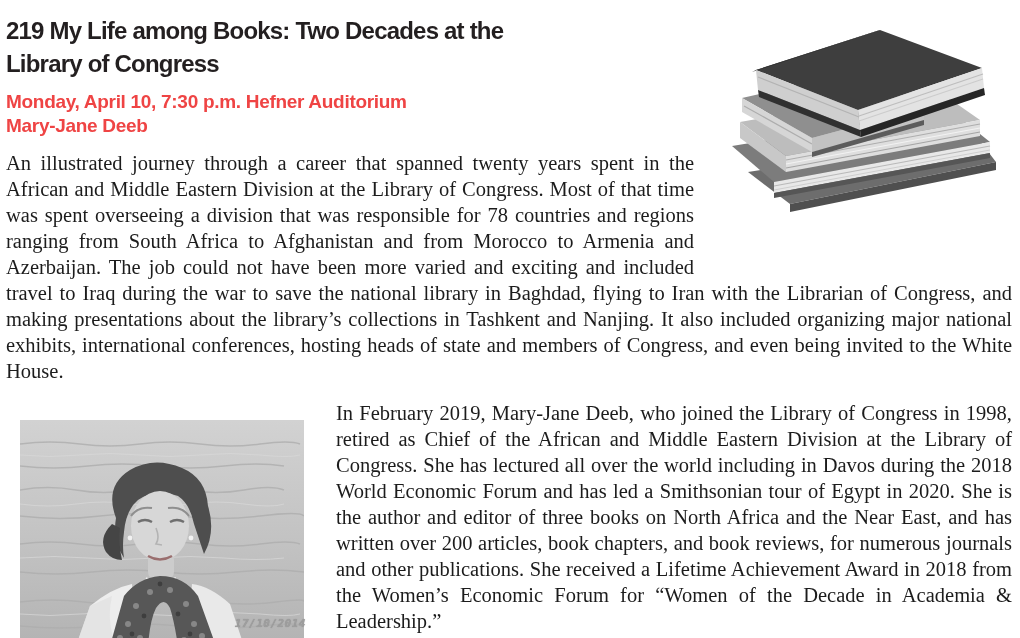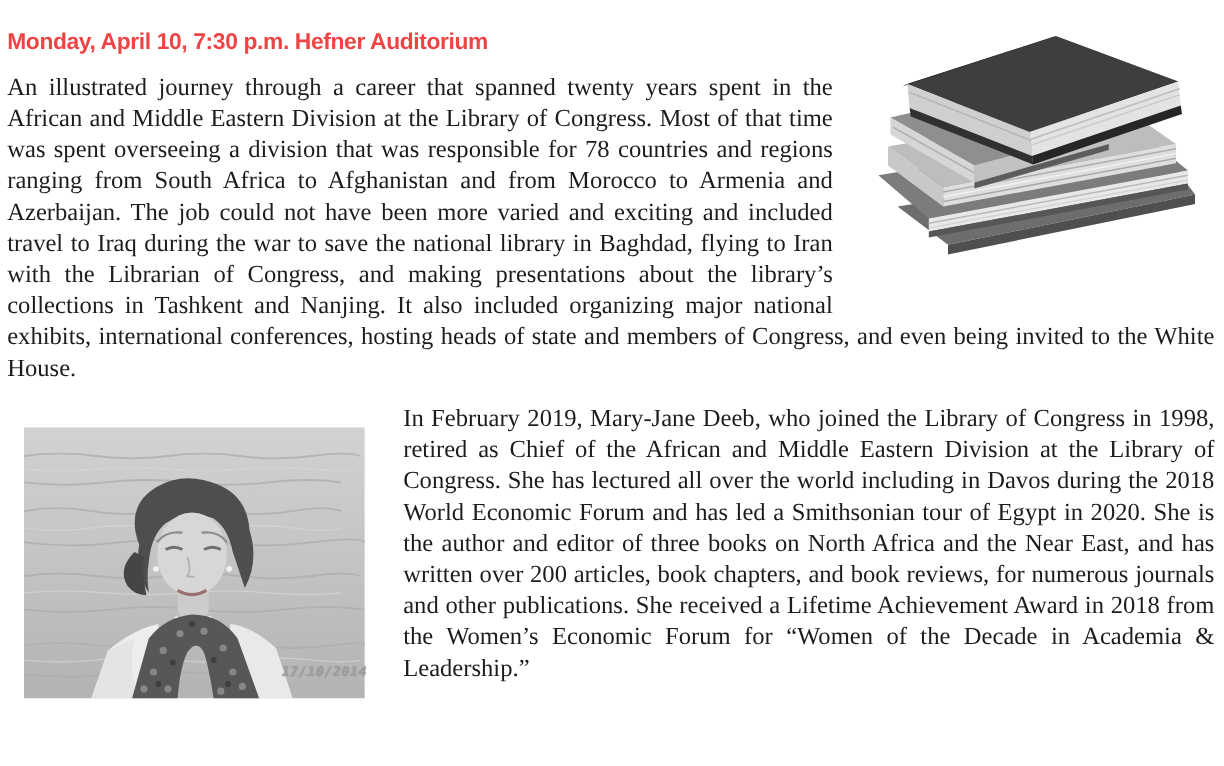--- a/index.html
+++ b/index.html
@@ -116,21 +116,23 @@
       <polygon points="130,86 254,44 256,64 132,106" fill="#e3e3e3"></polygon>
       <line x1="131" y1="92" x2="255" y2="50" stroke="#bdbdbd" stroke-width="1.2"></line>
       <line x1="131" y1="97" x2="255" y2="55" stroke="#cccccc" stroke-width="1.2"></line>
       <polygon points="28,46 130,86 132,106 30,66" fill="#cfcfcf"></polygon>
       <line x1="30" y1="53" x2="131" y2="93" stroke="#b3b3b3" stroke-width="1.2"></line>
       <polygon points="30,66 132,106 133,113 31,73" fill="#303030"></polygon>
       <polygon points="132,106 256,64 257,71 133,113" fill="#262626"></polygon>
     </svg>
   </figure>
 
+  <h1 class="session-title">219 My Life among Books: Two Decades at the Library of Congress</h1>
   <p class="meta first">Monday, April 10, 7:30 p.m. Hefner Auditorium</p>
+  <p class="meta">Mary-Jane Deeb</p>
 
   <p class="body-text description">An illustrated journey through a career that spanned twenty years spent in the African and Middle Eastern Division at the Library of Congress. Most of that time was spent overseeing a division that was responsible for 78 countries and regions ranging from South Africa to Afghanistan and from Morocco to Armenia and Azerbaijan. The job could not have been more varied and exciting and included travel to Iraq during the war to save the national library in Baghdad, flying to Iran with the Librarian of Congress, and making presentations about the library’s collections in Tashkent and Nanjing. It also included organizing major national exhibits, international conferences, hosting heads of state and members of Congress, and even being invited to the White House.</p>
 
   <div class="bio-section">
     <figure class="portrait-figure">
       <svg viewBox="0 0 284 226" xmlns="http://www.w3.org/2000/svg" aria-hidden="true">
         <defs>
           <linearGradient id="water" x1="0" y1="0" x2="0" y2="1">
             <stop offset="0" stop-color="#d2d2d2"></stop>
             <stop offset="0.55" stop-color="#c2c2c2"></stop>

